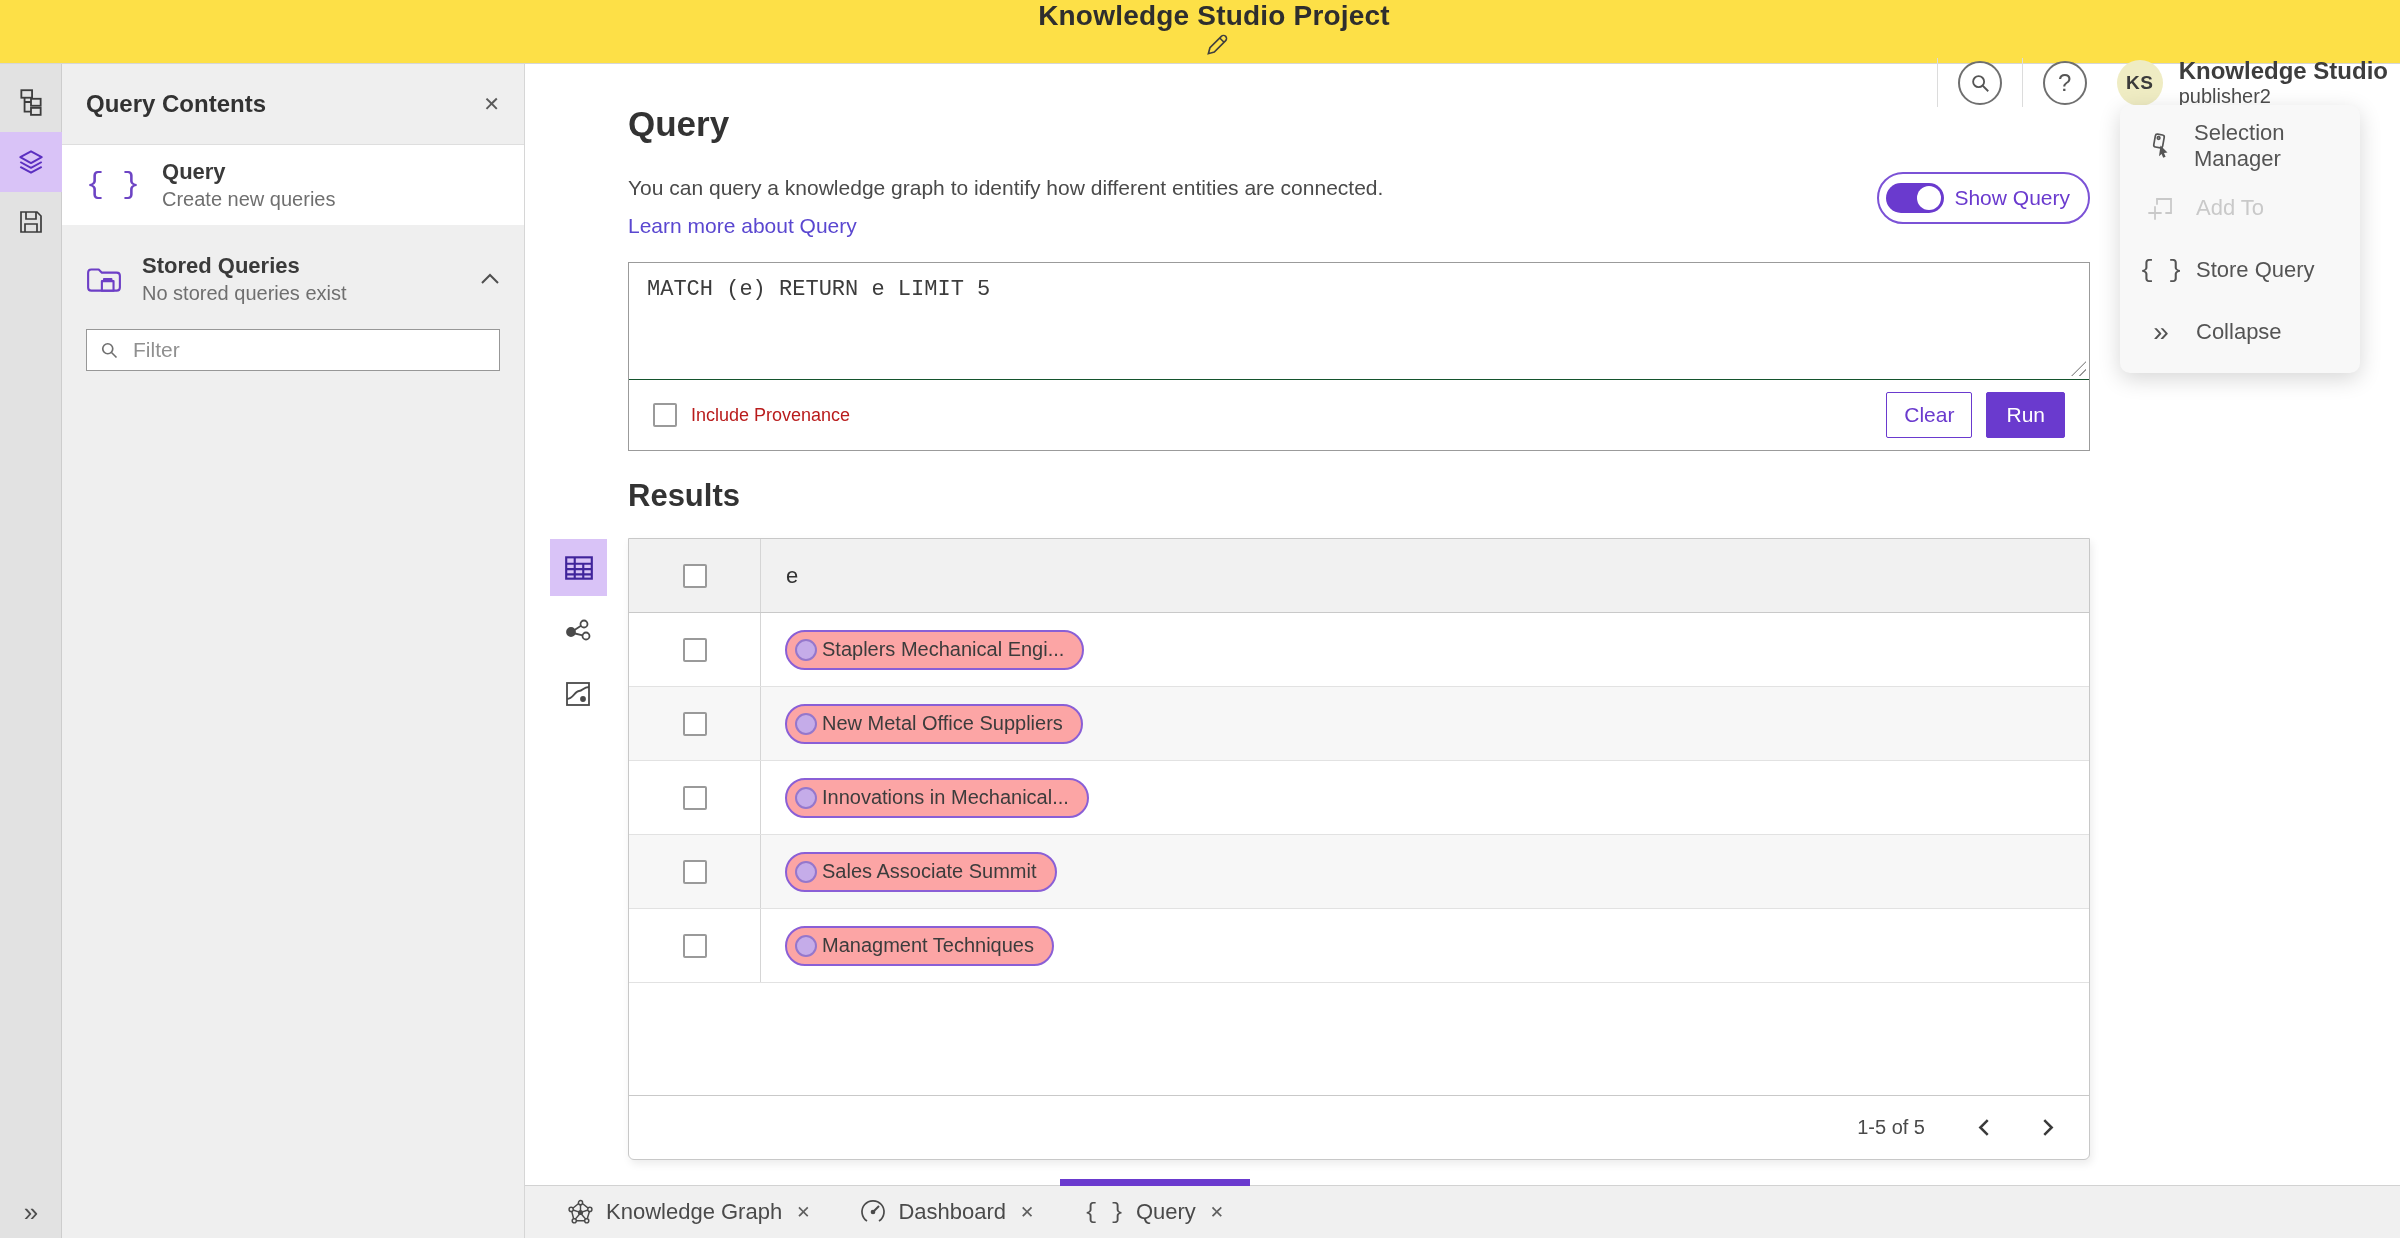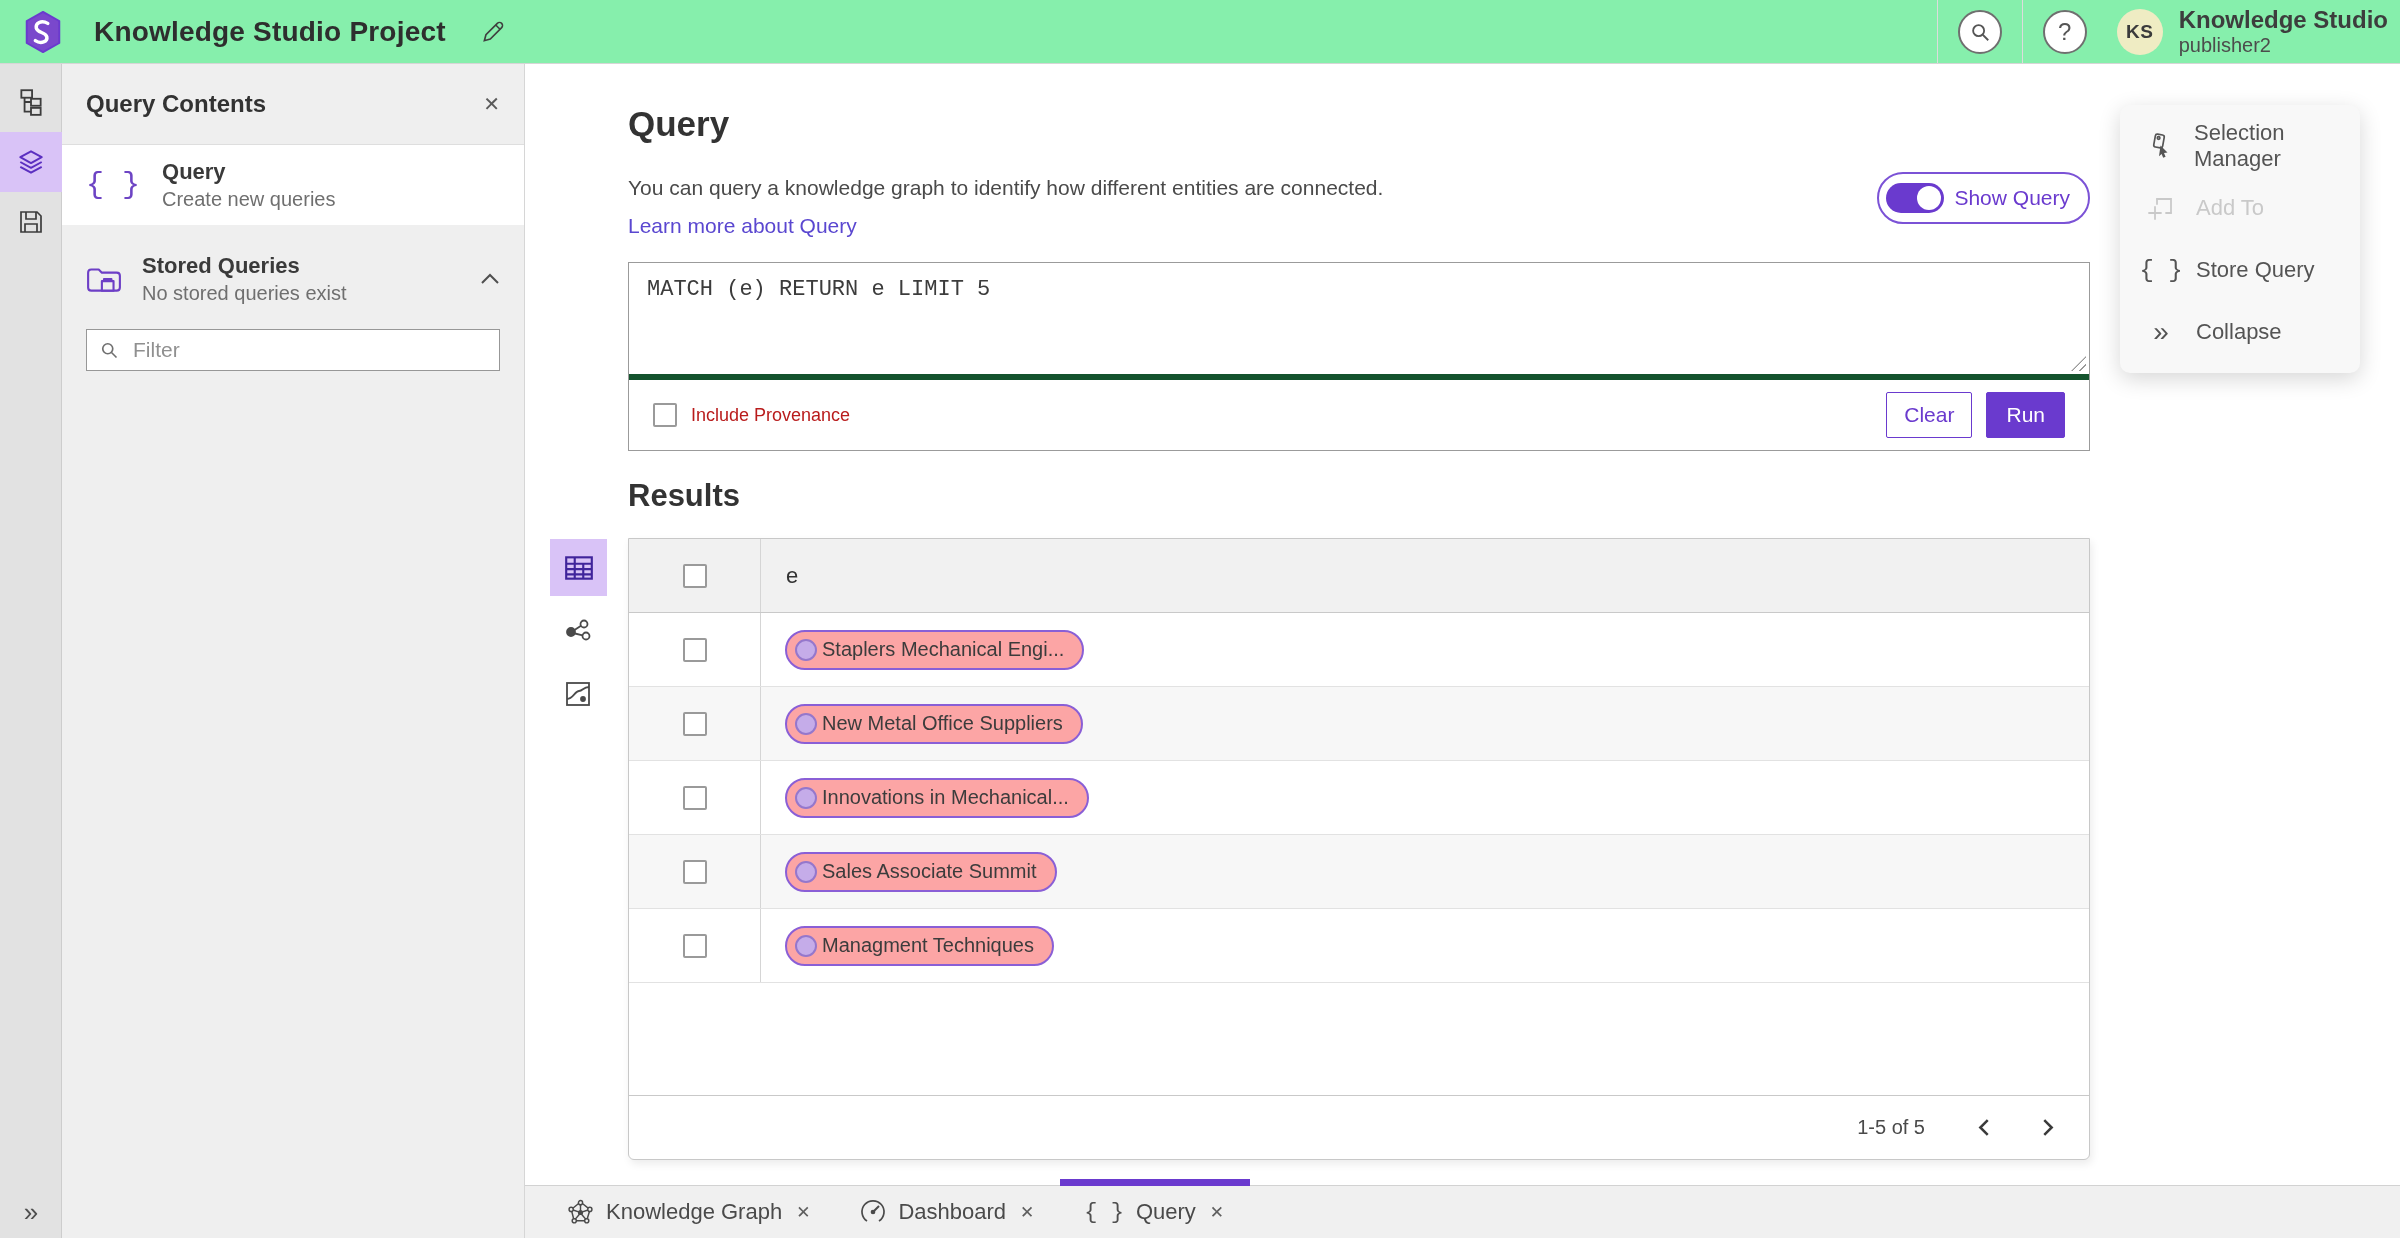--- a/index.html
+++ b/index.html
@@ -1,22 +1,22 @@
 <!DOCTYPE html>
 <html><head>
 <meta charset="utf-8">
 <style>
   * { box-sizing: border-box; margin: 0; padding: 0; }
   html,body { width:2400px; height:1238px; overflow:hidden; }
   body { font-family:"Liberation Sans", sans-serif; color:#3c3c3c; background:#fff; position:relative; }
   svg { display:block; }
 
   
-  .header { position:absolute; top:0; left:0; right:0; height:64px; background:#86efac;
-            border-bottom:1px solid #d6d6d6; display:flex; align-items:center; z-index:30; }
+  .header { position:absolute; top:0; left:0; right:0; height:64px; background:#fde047;
+            border-bottom:1px solid #d6d6d6; display:flex; align-items:center; z-index:30;flex-direction:column; }
   .logo { margin-left:20px; width:46px; height:46px; }
   .app-title { margin-left:28px; font-size:28px; font-weight:700; color:#2e2e2e; letter-spacing:.2px; }
   .pencil-btn { margin-left:34px; background:none; border:0; cursor:pointer; }
   .hdr-right { margin-left:auto; display:flex; align-items:center; height:100%; }
   .hdr-div { width:1px; height:100%; background:#dcdcdc; }
   .circle-btn { width:44px; height:44px; border:2px solid #6f6f6f; border-radius:50%;
                 background:#fff; margin:0 20px; display:flex; align-items:center; justify-content:center;
                 color:#555; font-size:24px; cursor:pointer; }
   .avatar { width:46px; height:46px; border-radius:50%; background:#efecc3; color:#3b3b3b;
             display:flex; align-items:center; justify-content:center; font-size:19px; font-weight:700;
@@ -58,21 +58,21 @@
   .q-desc { position:absolute; left:103px; top:112px; font-size:21px; color:#4a4a4a; }
   .q-link { position:absolute; left:103px; top:150px; font-size:21px; color:#5a47d0; text-decoration:none; cursor:pointer; }
   .toggle { position:absolute; right:310px; top:108px; height:52px; border:2px solid #7b52d6;
             border-radius:26px; background:#fff; display:flex; align-items:center; gap:10px;
             padding:0 18px 0 7px; cursor:pointer; }
   .switch { width:58px; height:30px; background:#6a3ace; border-radius:15px; position:relative; }
   .knob { position:absolute; right:3px; top:3px; width:24px; height:24px; background:#fff; border-radius:50%; }
   .toggle-label { color:#6a3ace; font-size:21px; }
 
   .qcard { position:absolute; left:103px; top:198px; width:1462px; border:1px solid #9b9b9b; background:#fff; }
-  .q-text-wrap { position:relative; height:117px; border-bottom:6px solid #14532d; }
+  .q-text-wrap { position:relative; height:117px; border-bottom:1px solid #14532d; }
   .q-textarea { width:100%; height:100%; border:0; outline:none; resize:none;
                 font-family:"Liberation Mono","DejaVu Sans Mono",monospace; font-size:22px;
                 color:#3c3c3c; padding:14px 18px; background:transparent; }
   .resize-handle { position:absolute; right:3px; bottom:3px; width:15px; height:15px;
                    background:repeating-linear-gradient(-45deg, transparent 0 4px, #999 4px 5.5px);
                    clip-path:polygon(100% 0, 100% 100%, 0 100%); }
   .q-footer { height:70px; display:flex; align-items:center; padding:0 24px; }
   .cbx { appearance:none; -webkit-appearance:none; width:24px; height:24px; border:2px solid #9a9a9a;
          background:#fff; border-radius:2px; cursor:pointer; flex:none; }
   .q-footer .cbx { margin-right:14px; }

